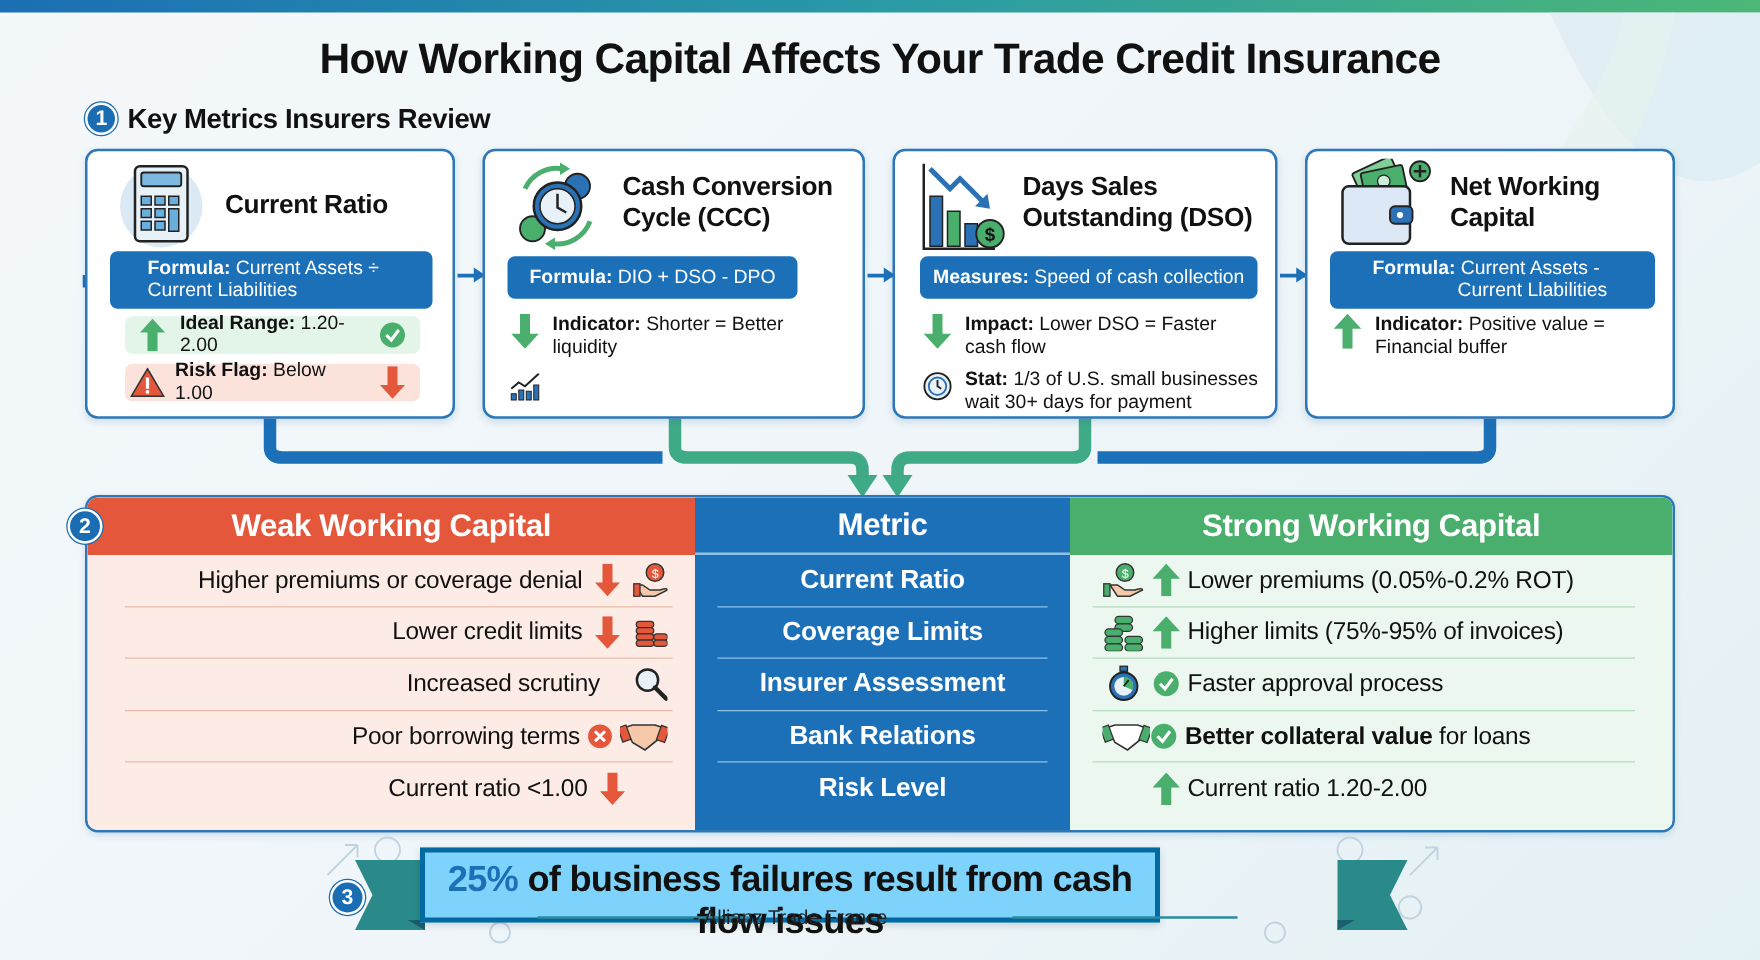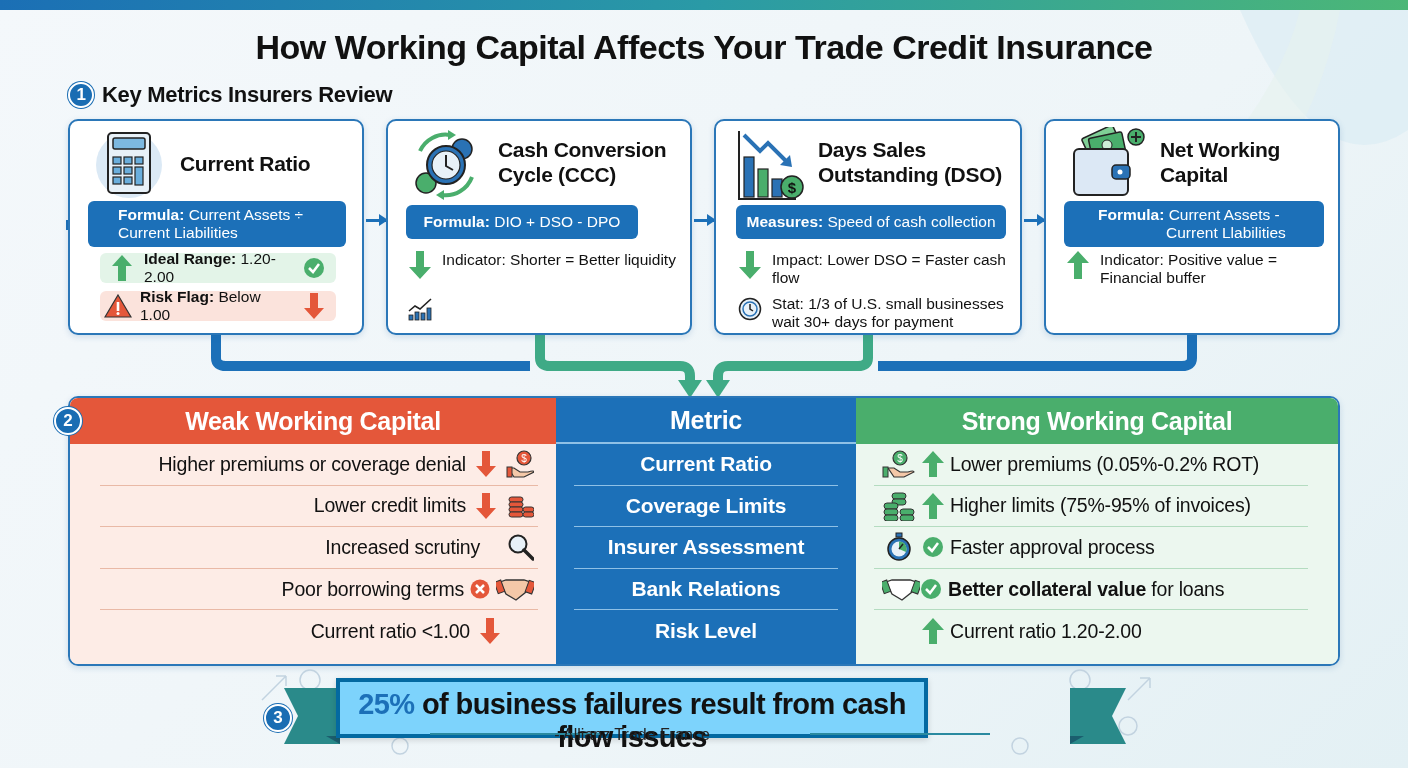--- a/index.html
+++ b/index.html
@@ -7,21 +7,21 @@
 .topbar{position:absolute;left:0;top:0;width:1408px;height:10px;background:linear-gradient(90deg,#1b6fb5,#2a9aa6 50%,#4cb777)}
 .title{position:absolute;left:0;top:28px;width:1408px;text-align:center;font-size:34px;font-weight:bold;letter-spacing:-0.5px;color:#111}
 .sec1{position:absolute;left:68px;top:82px;display:flex;align-items:center;gap:8px;font-size:22px;font-weight:bold;letter-spacing:-0.3px}
 .num{display:inline-flex;width:26px;height:26px;border-radius:50%;background:#1a6db3;color:#fff;font-size:17px;font-weight:bold;align-items:center;justify-content:center;border:2px solid #fff;box-shadow:0 0 0 1px #1a6db3}
 .card{position:absolute;top:119px;height:216px;background:#fff;border:2px solid #2b77b8;border-radius:10px;box-shadow:0 2px 6px rgba(40,100,160,.18)}
 .card-title{position:absolute;font-size:21px;font-weight:bold;line-height:25px;letter-spacing:-0.3px}
 .icon-box{position:absolute;width:64px;height:64px}
 .pill{position:absolute;background:#1c70b8;color:#fff;border-radius:6px;font-size:15.5px;line-height:18px;text-align:center;padding:5px 8px}
 .pill b{font-weight:bold}
 .ind{position:absolute;display:flex;align-items:flex-start;gap:8px;font-size:15.5px;line-height:18px}
-.ind b{font-weight:normal}
+.ind b{font-weight:bold}
 .conn{position:absolute;height:3px;background:#1c70b8}
 .conn::after{content:"";position:absolute;right:-2px;top:-5px;border-left:9px solid #1c70b8;border-top:6.5px solid transparent;border-bottom:6.5px solid transparent}
 .badge-row{position:absolute;display:flex;align-items:center;gap:8px;border-radius:6px;font-size:15.5px;padding:0 8px}
 .table{position:absolute;left:68px;top:396px;width:1272px;height:270px;border:2px solid #2b77b8;border-radius:10px;overflow:hidden;box-shadow:0 2px 6px rgba(40,100,160,.18)}
 .col{position:absolute;top:0;height:100%}
 .col-head{height:46px;display:flex;align-items:center;justify-content:center;color:#fff;font-size:25px;font-weight:bold;letter-spacing:-0.3px}
 .row{height:41.6px;display:flex;align-items:center;font-size:19.5px;letter-spacing:-0.2px}
 .weak .row{justify-content:flex-end;border-bottom:1px solid #e9b9a6;margin:0 18px 0 30px;gap:6px;padding-right:4px}
 .strong .row{border-bottom:1px solid #b4dcc0;margin:0 30px 0 18px;gap:6px;padding-left:8px}
 .metric .row{justify-content:center;color:#fff;font-weight:bold;font-size:21px;border-bottom:1px solid #8fc1e6;margin:0 18px}

